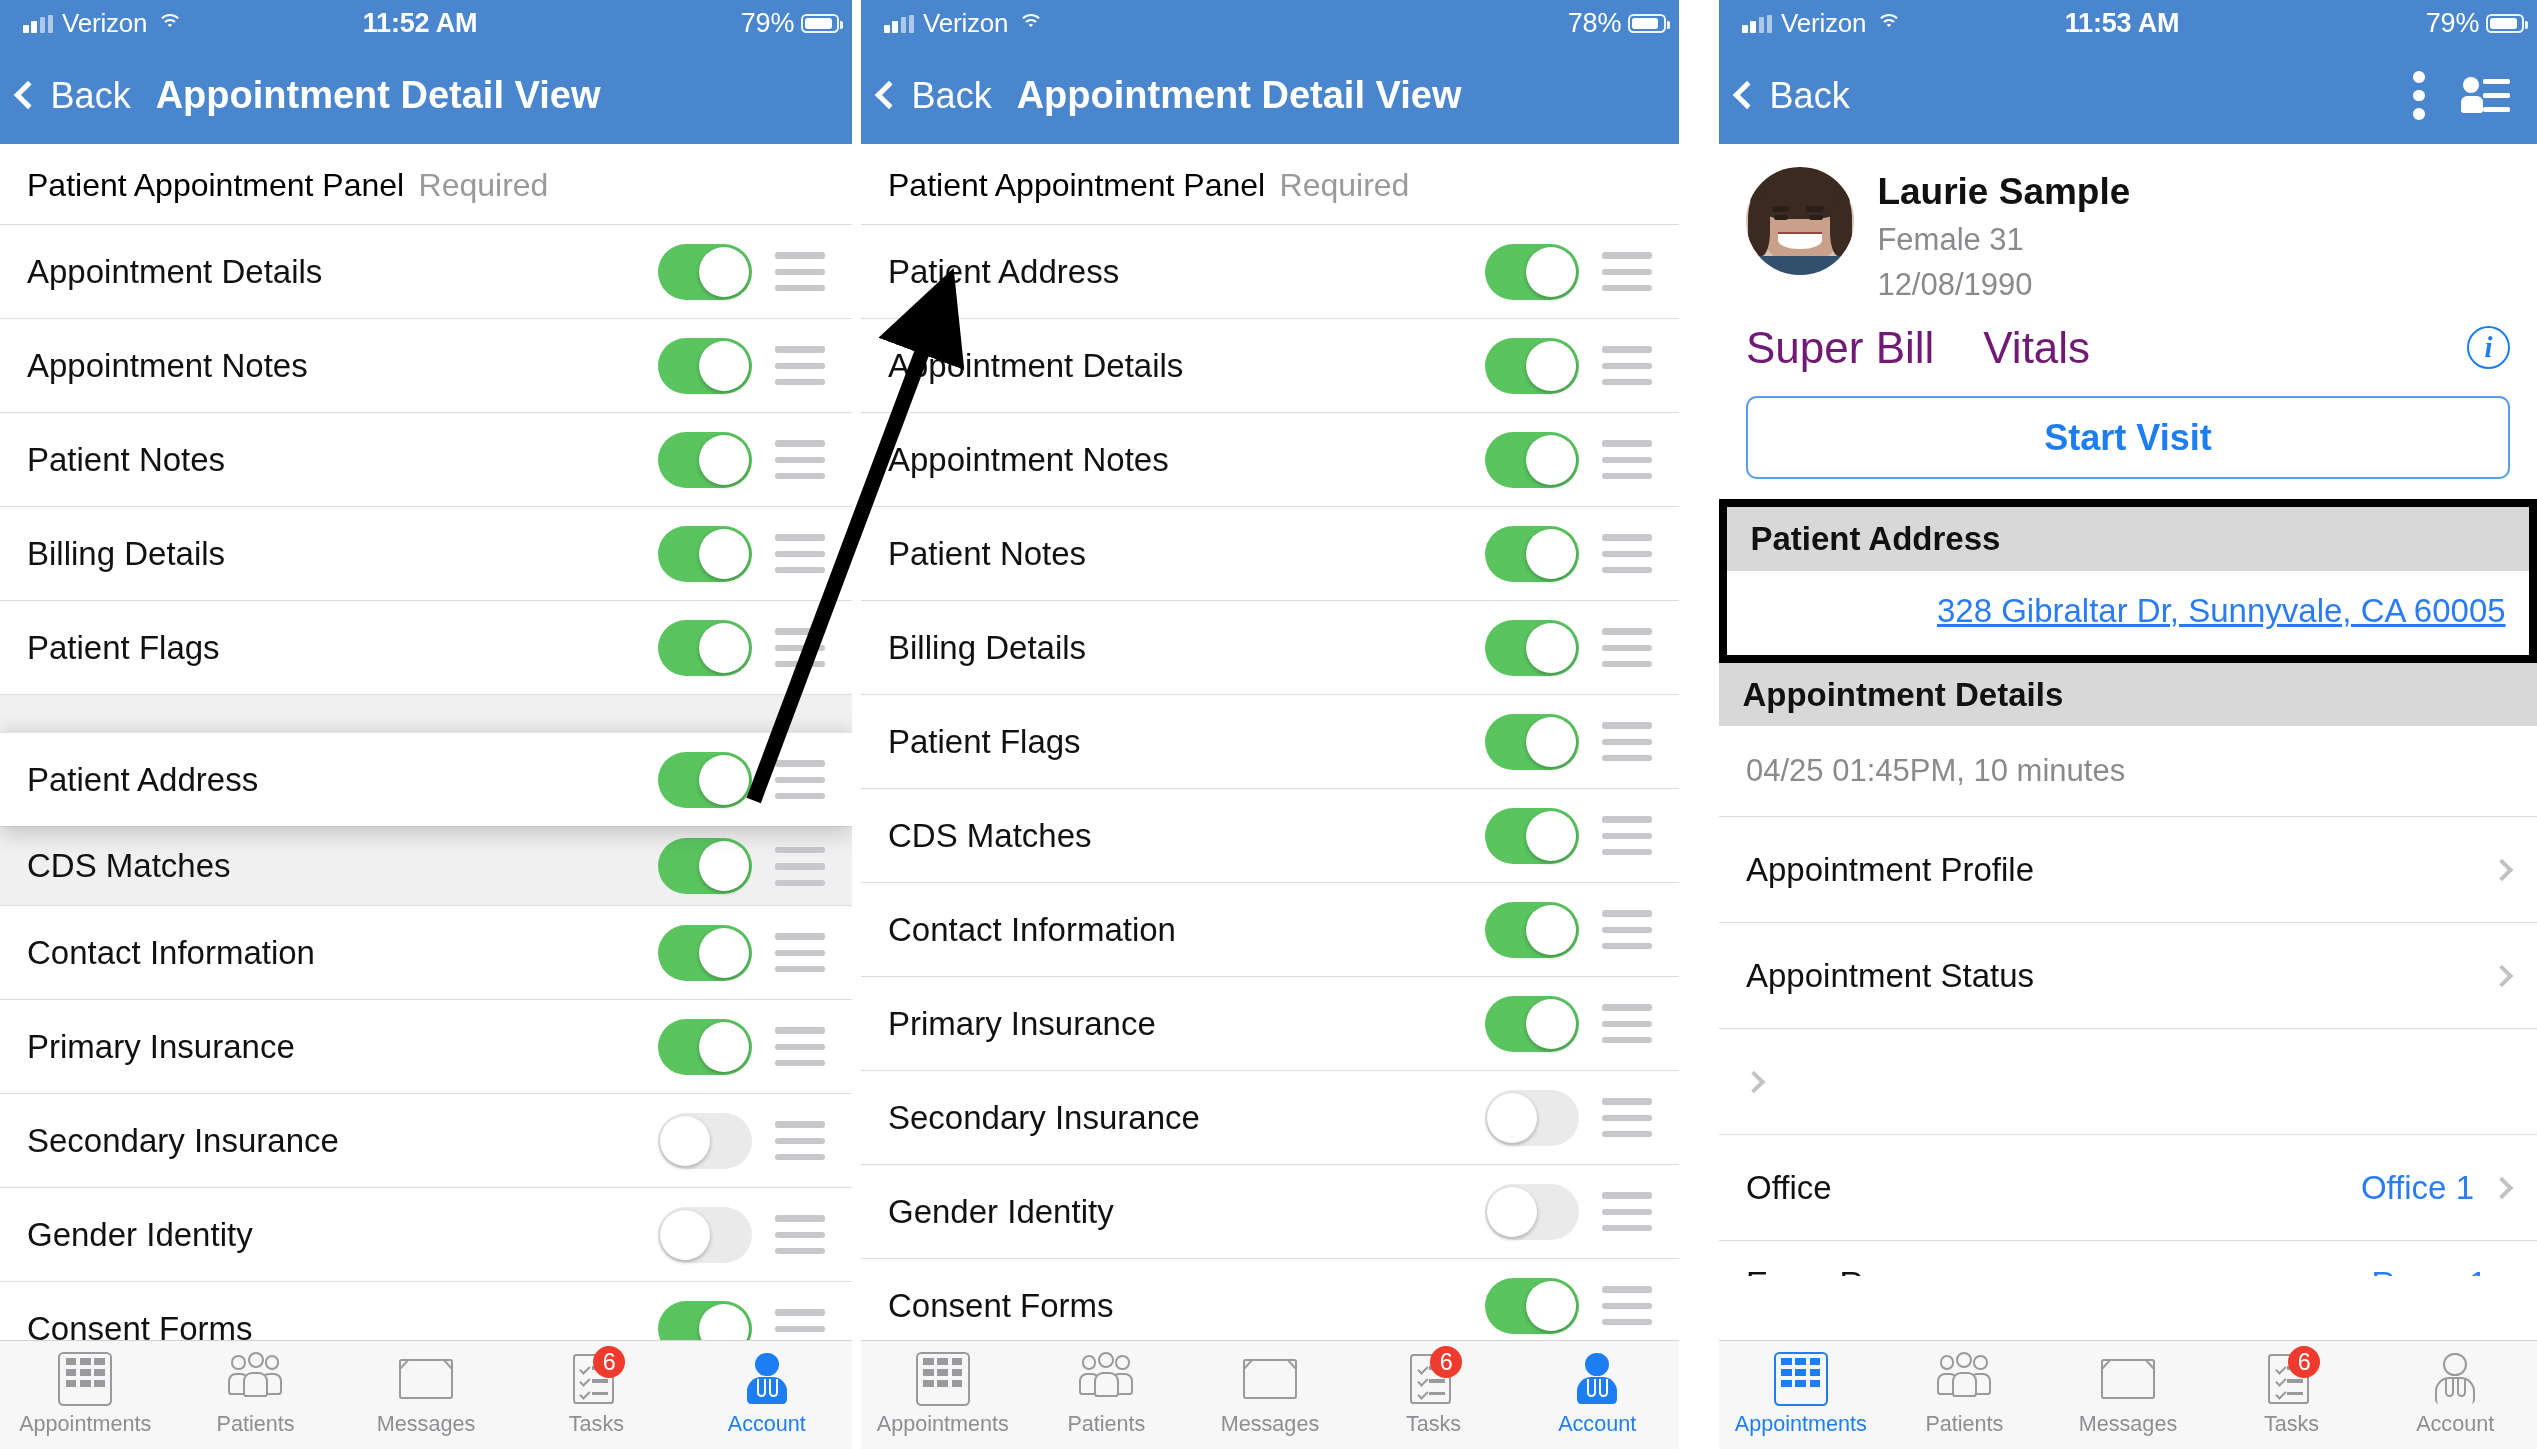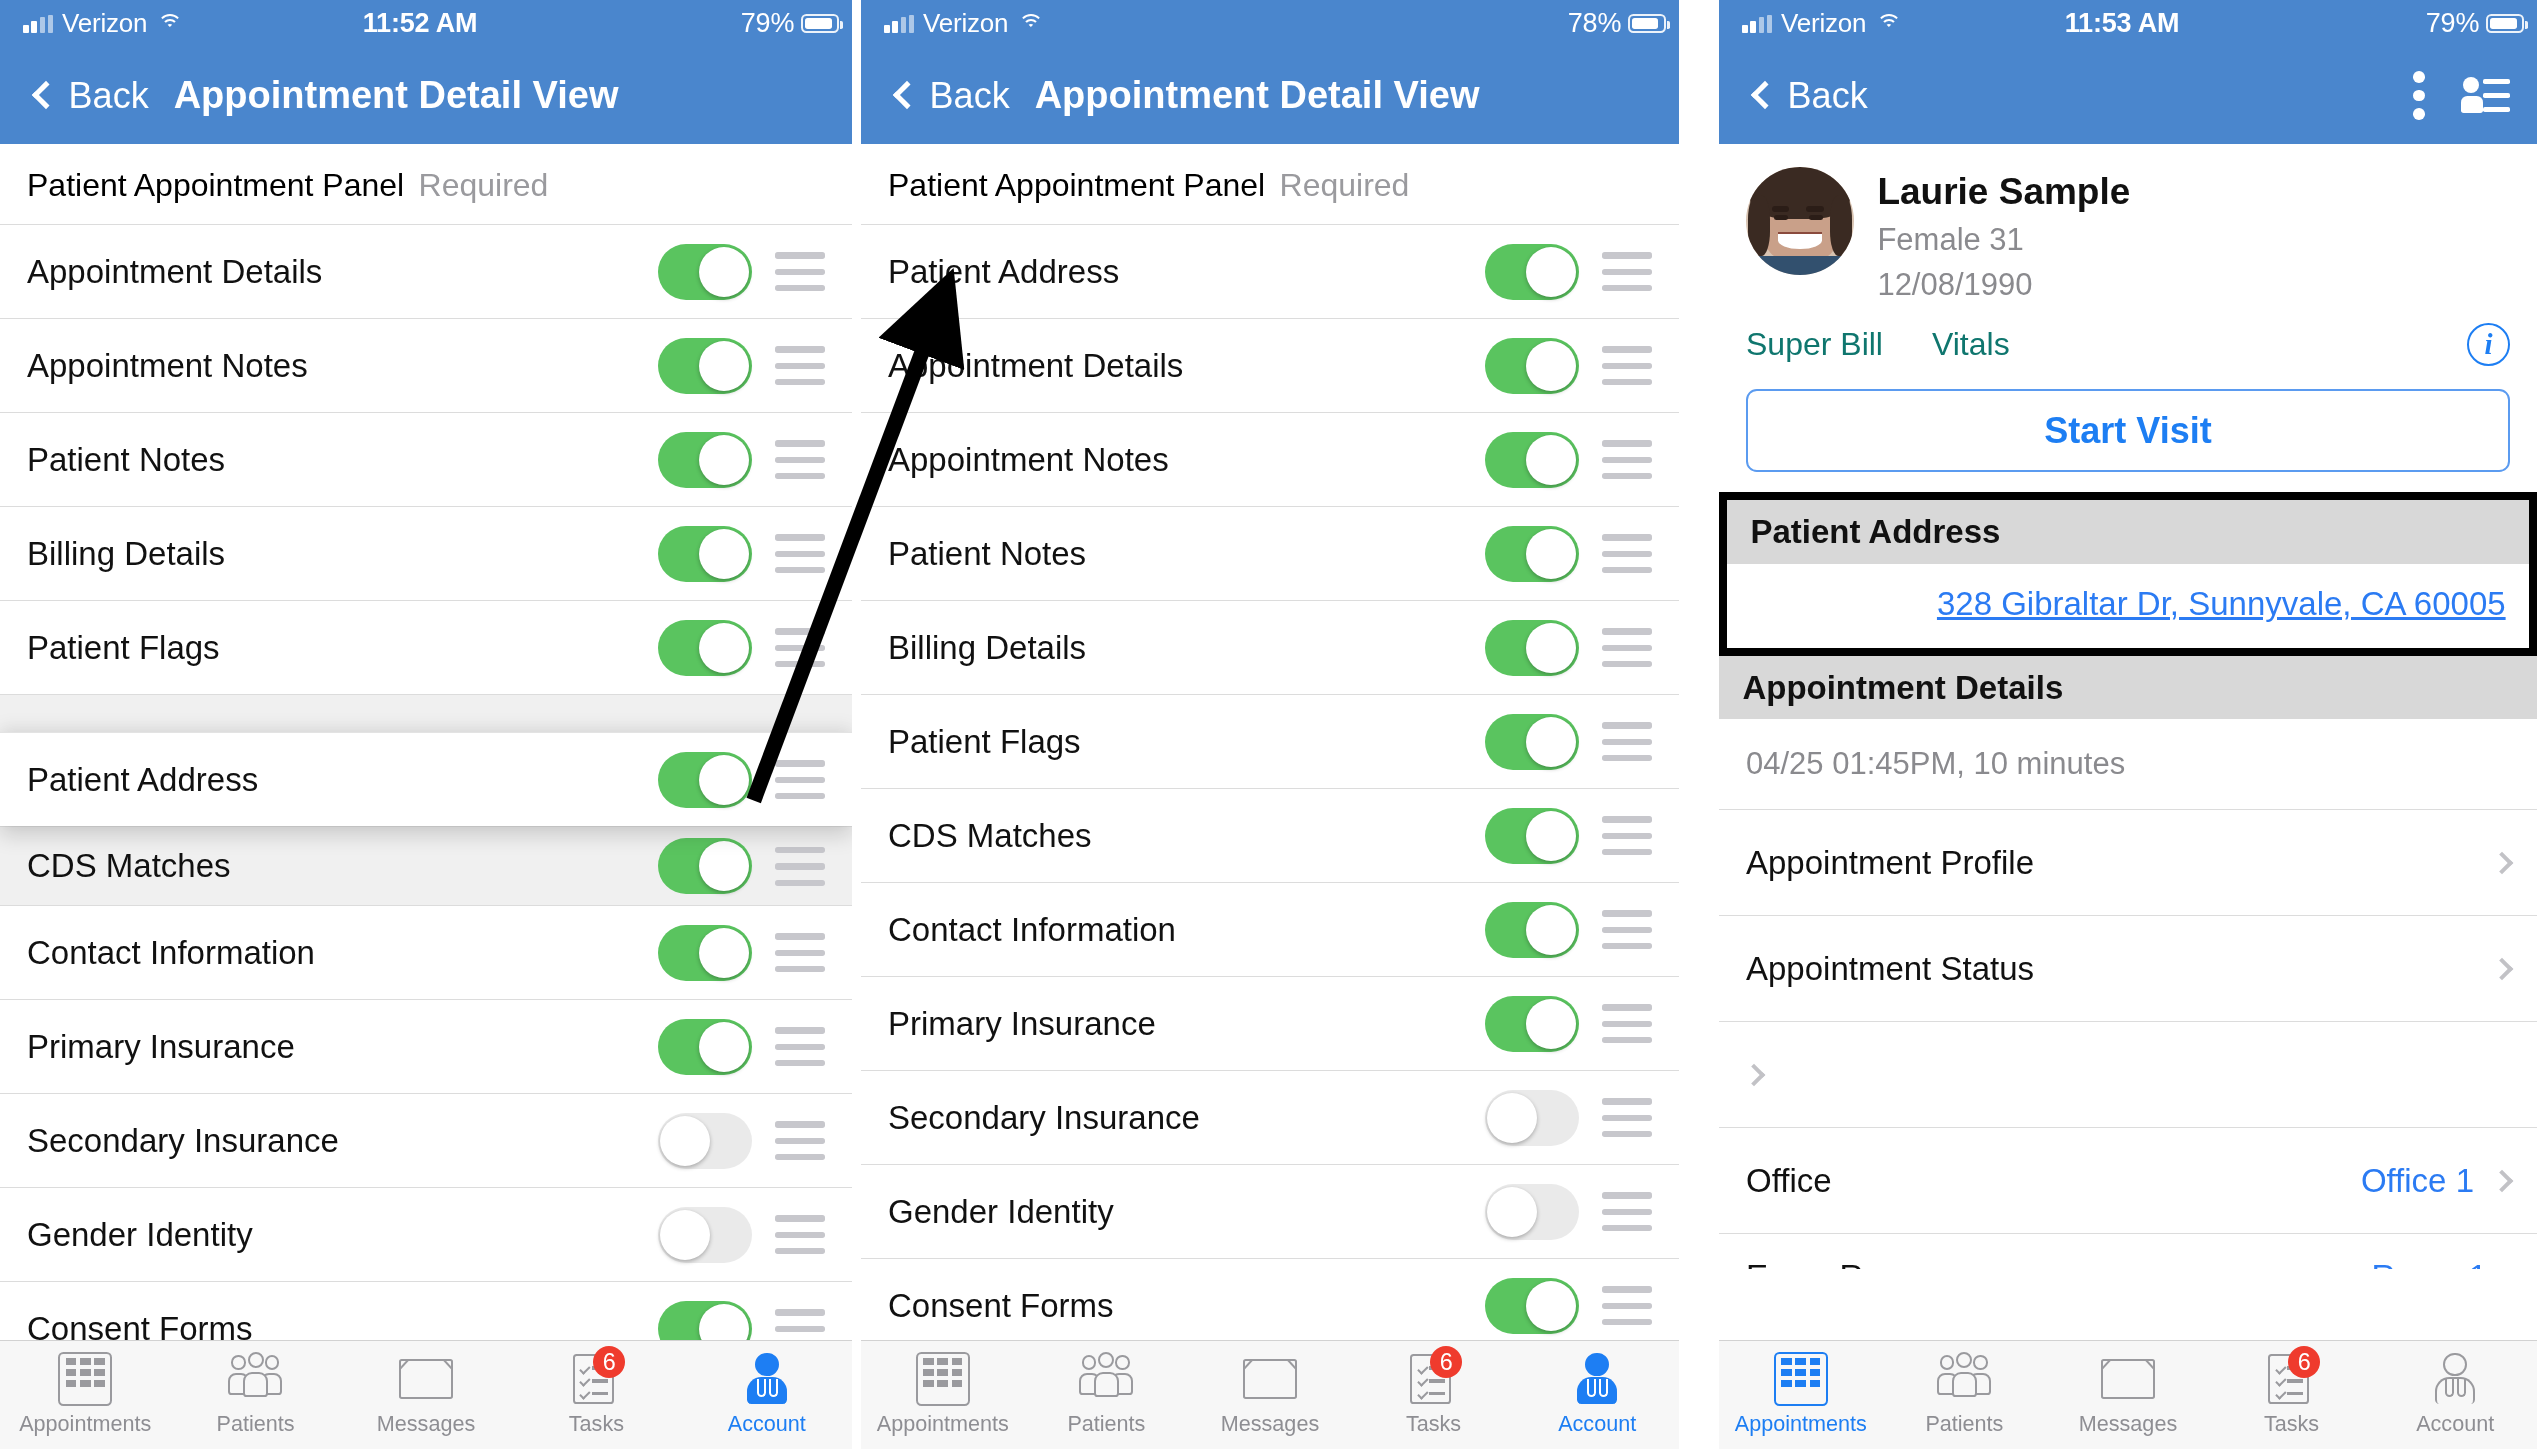--- a/index.html
+++ b/index.html
@@ -37,21 +37,21 @@
   .wifi b { position:absolute; left:50%; transform:translateX(-50%); border:2.7px solid #fff; border-bottom-color:transparent; border-left-color:transparent; border-right-color:transparent; border-radius:50%; }
   .wifi b:nth-child(1){ width:25px; height:25px; top:0px; }
   .wifi b:nth-child(2){ width:16px; height:16px; top:5.4px; }
   .wifi b:nth-child(3){ width:6.3px;  height:6.3px;  top:10.8px; border-width:3.1px; }
   .batt { position:relative; width:38px; height:19px; border:2.2px solid rgba(255,255,255,.9); border-radius:5.4px; }
   .batt u { position:absolute; left:1.8px; top:1.8px; bottom:1.8px; background:#fff; border-radius:2.7px; display:block; }
   .batt:after { content:""; position:absolute; right:-5.4px; top:5.4px; width:2.7px; height:7.2px; background:rgba(255,255,255,.9); border-radius:0 1.8px 1.8px 0; }
 
   
   .navbar { height:97px; background:#4a86cd; display:flex; align-items:center; position:relative; }
-  .navback { display:flex; align-items:center; gap:12.6px; padding-left:36px; color:#fff; font-size:36px; }
+  .navback { display:flex; align-items:center; gap:12.6px; padding-left:18px; color:#fff; font-size:36px; }
   .chev-back { width:20px; height:20px; border-left:5.4px solid #fff; border-bottom:5.4px solid #fff; transform:rotate(45deg); margin-bottom:1.8px;}
   .navtitle { font-size:38px; font-weight:700; color:#fff; margin-left:25px; white-space:nowrap; }
   .nav-actions { margin-left:auto; display:flex; align-items:center; gap:38px; padding-right:27px; }
   .kebab { width:12.6px; height:49px; display:flex; flex-direction:column; justify-content:space-between; align-items:center; }
   .kebab span { width:11.7px; height:11.7px; border-radius:50%; background:#fff; display:block; }
   .personlist { position:relative; width:47px; height:40px; }
   .personlist .ph { position:absolute; left:0; top:1.8px; width:16px; height:16px; border-radius:50%; background:#fff;}
   .personlist .pb { position:absolute; left:-1.8px; top:20.7px; width:21.6px; height:17px; border-radius:6.3px 6.3px 2.7px 2.7px; background:#fff;}
   .personlist .l1,.personlist .l2,.personlist .l3 { position:absolute; right:0; height:5.4px; background:#fff; border-radius:1.8px;}
   .personlist .l1{ top:3.6px; width:27px;}
@@ -150,21 +150,21 @@
   .avatar .eye  { position:absolute; top:44%; width:13%; height:5%; border-radius:2.7px; background:#2b1d17; }
   .avatar .eyeL { left:26%; } .avatar .eyeR { left:58%; }
   .avatar .brow { position:absolute; top:36%; width:16%; height:5%; border-radius:3.6px; background:#2b1d17; }
   .avatar .browL{ left:24%; } .avatar .browR{ left:56%; }
   .avatar .mouth{ position:absolute; left:30%; top:60%; width:40%; height:16%; border-radius:0 0 50% 50%; background:#ffffff; border-top:2.7px solid #8a4a3d;}
   .avatar .shirt{ position:absolute; left:0; bottom:0; width:100%; height:18%; background:#32506e;}
   .pinfo { display:flex; flex-direction:column; justify-content:flex-start; padding-top:3.6px; }
   .pname { font-size:37px; font-weight:700; color:#111; }
   .pmeta { font-size:31px; color:#8a8a8e; margin-top:9px; }
   .plinks { display:flex; align-items:center; padding:20px 27px 0 27px; gap:49px; position:relative; }
-  .plink { font-size:32px; color:#0f766e; }
+  .plink { font-size:44px; color:#701a75; }
   .info-icon { margin-left:auto; width:43px; height:43px; border-radius:50%; border:2.7px solid #1d7ef3; color:#1d7ef3; display:flex; align-items:center; justify-content:center; font-size:29px; font-family:"Liberation Serif", serif; font-style:italic; font-weight:700;}
   .startvisit {
     margin:23.4px 27px 0 27px; height:83px; border:2.2px solid #5b9bf0; border-radius:10.8px;
     display:flex; align-items:center; justify-content:center;
     font-size:36px; font-weight:700; color:#1d7ef3;
   }
   .hl-box { margin:20px 0 0 0; border:8px solid #000; }
   .grp-head { background:#d8d8d8; padding:12.6px 23.4px; font-size:33px; font-weight:700; color:#111; }
   .addr-wrap { background:#fff; padding:21.6px 23.4px 25px 23.4px; text-align:right; }
   .addr-link { font-size:33px; color:#2b7bf3; text-decoration:underline; }

